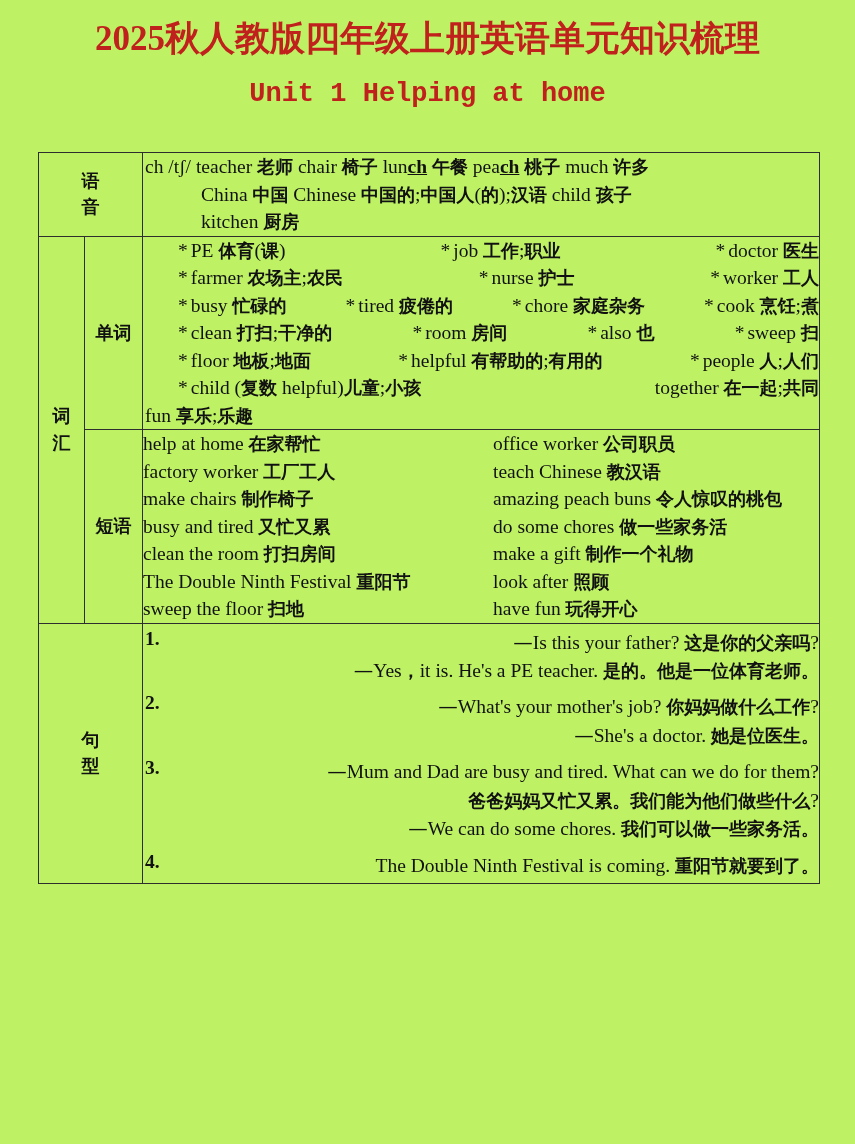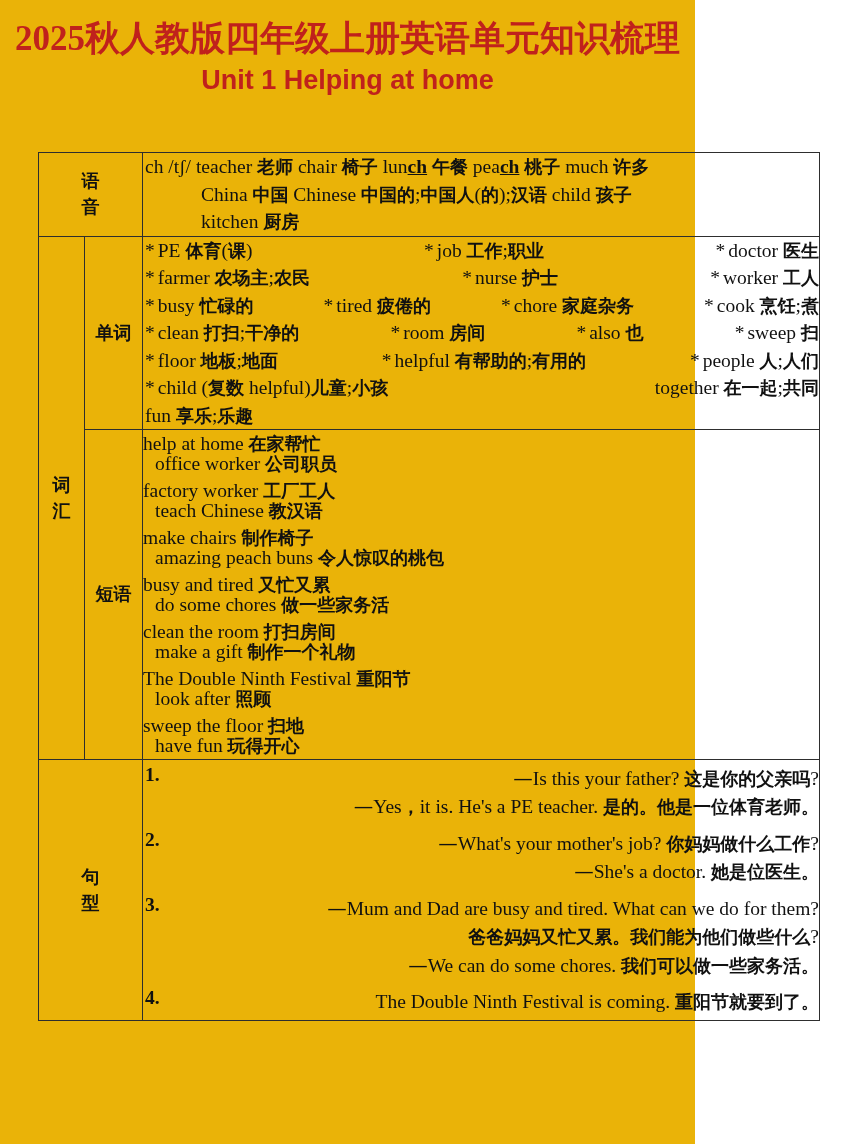--- a/index.html
+++ b/index.html
@@ -3,40 +3,40 @@
 <meta charset="utf-8">
 <style>
   * { box-sizing: border-box; }
   html, body {
     margin: 0; padding: 0;
     width: 855px; height: 1144px;
     background: #ffffff;
     font-family: "Liberation Serif", "DejaVu Serif", serif;
     overflow: hidden;
   }
-  .page { width: 695px; height: 1144px; position: relative; background:#eab308; }
+  .page { width: 855px; height: 1144px; position: relative; background:#bef264; }
 
   
   .title-block { text-align: center; padding-top: 18px; }
   .title-main {
     color: #c0211c;
     font-size: 35px;
     font-weight: bold;
     letter-spacing: 0px;
     line-height: 1.22;
     white-space: nowrap;
     font-family: "Liberation Serif", "DejaVu Serif", serif;
   }
   .title-sub {
     color: #c0211c;
     font-size: 27px;
     font-weight: bold;
     line-height: 1.3;
-    margin-top: 2px;
-    font-family: Liberation Sans, sans-serif;
+    margin-top: 16px;
+    font-family: Liberation Mono, monospace;
   }
 
   
   .sheet {
     position: absolute;
     left: 38px;
     top: 152px;
     width: 782px;
     border-collapse: collapse;
     table-layout: fixed;
@@ -80,26 +80,26 @@
   u.ch-mark { text-decoration: underline; text-underline-offset: 1px; font-weight: bold; }
 
   
   .word-row {
     display: flex;
     align-items: baseline;
     white-space: nowrap;
     padding: 4px 0 4px 2px;
     font-size: 19.5px;
   }
-  .word-row.spread { justify-content: space-between; }
+  .word-row.spread { justify-content: space-between; margin-left: 33px; }
   .word-item { display: inline-block; }
   .star { margin-right: 3px; }
 
   
-  .phrase-row { display: flex; padding: 4px 0; font-size: 19.5px; flex-direction: column; }
+  .phrase-row { display: flex; padding: 4px 0; font-size: 19.5px; }
   .phrase-col { flex: 0 0 50%; white-space: nowrap; }
   .phrase-col.c2 { padding-left: 12px; }
 
   
   .sent-item { display: flex; padding: 5px 0 3px 2px; font-size: 19.5px; }
   .sent-num {
     flex: 0 0 26px;
     font-family: "Liberation Serif", "DejaVu Serif", serif;
     font-weight: bold;
   }

